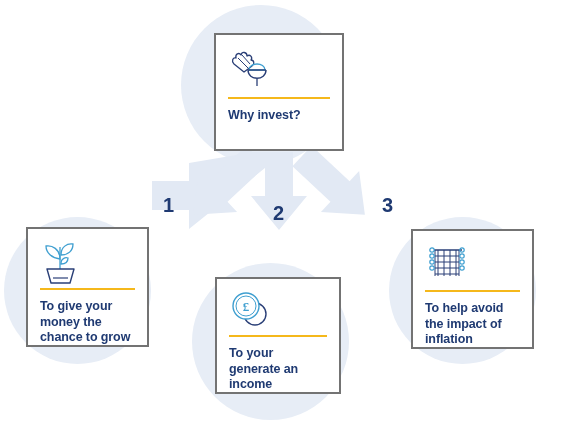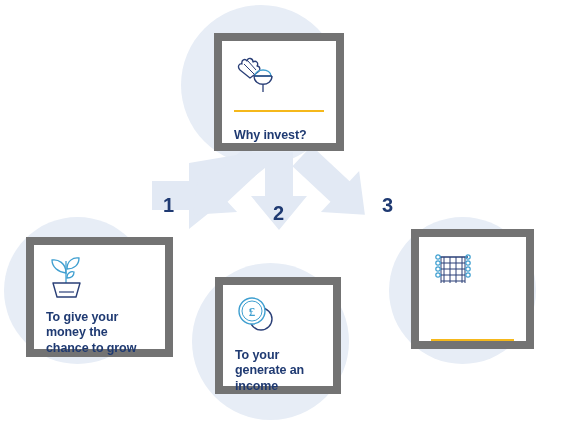--- a/index.html
+++ b/index.html
@@ -35,27 +35,26 @@
     position: absolute;
     left: 0; top: 0;
     width: 561px; height: 432px;
   }
 
   
   .card {
     position: absolute;
     box-sizing: border-box;
     background: #ffffff;
-    border: 8px solid #737373;
+    border: 2px solid #737373;
     display: flex;
     flex-direction: column;
-    justify-content: space-between;
   }
   .card-top    { left: 214px; top: 33px;  width: 130px; height: 118px; }
-  .card-left   { left: 26px;  top: 237px; width: 147px; height: 120px; }
+  .card-left   { left: 26px;  top: 227px; width: 123px; height: 120px; }
   .card-center { left: 215px; top: 277px; width: 126px; height: 117px; }
   .card-right  { left: 411px; top: 229px; width: 123px; height: 120px; }
 
   .card-icon {
     height: 52px;
     padding: 8px 0 0 12px;
     display: flex;
     align-items: center;
   }
   .rule {
@@ -188,19 +187,20 @@
           <circle cx="7" cy="20" r="2.2"></circle>
           <circle cx="7" cy="26" r="2.2"></circle>
           <circle cx="37" cy="8" r="2.2"></circle>
           <circle cx="37" cy="14" r="2.2"></circle>
           <circle cx="37" cy="20" r="2.2"></circle>
           <circle cx="37" cy="26" r="2.2"></circle>
         </g>
       </svg>
     </div>
     <div class="rule"></div>
+    <div class="card-text">To help avoid the impact of inflation</div>
   </div>
 
   <div class="stepnum step-1">1</div>
   <div class="stepnum step-2">2</div>
   <div class="stepnum step-3">3</div>
 
 </div>
 
 </body></html>

